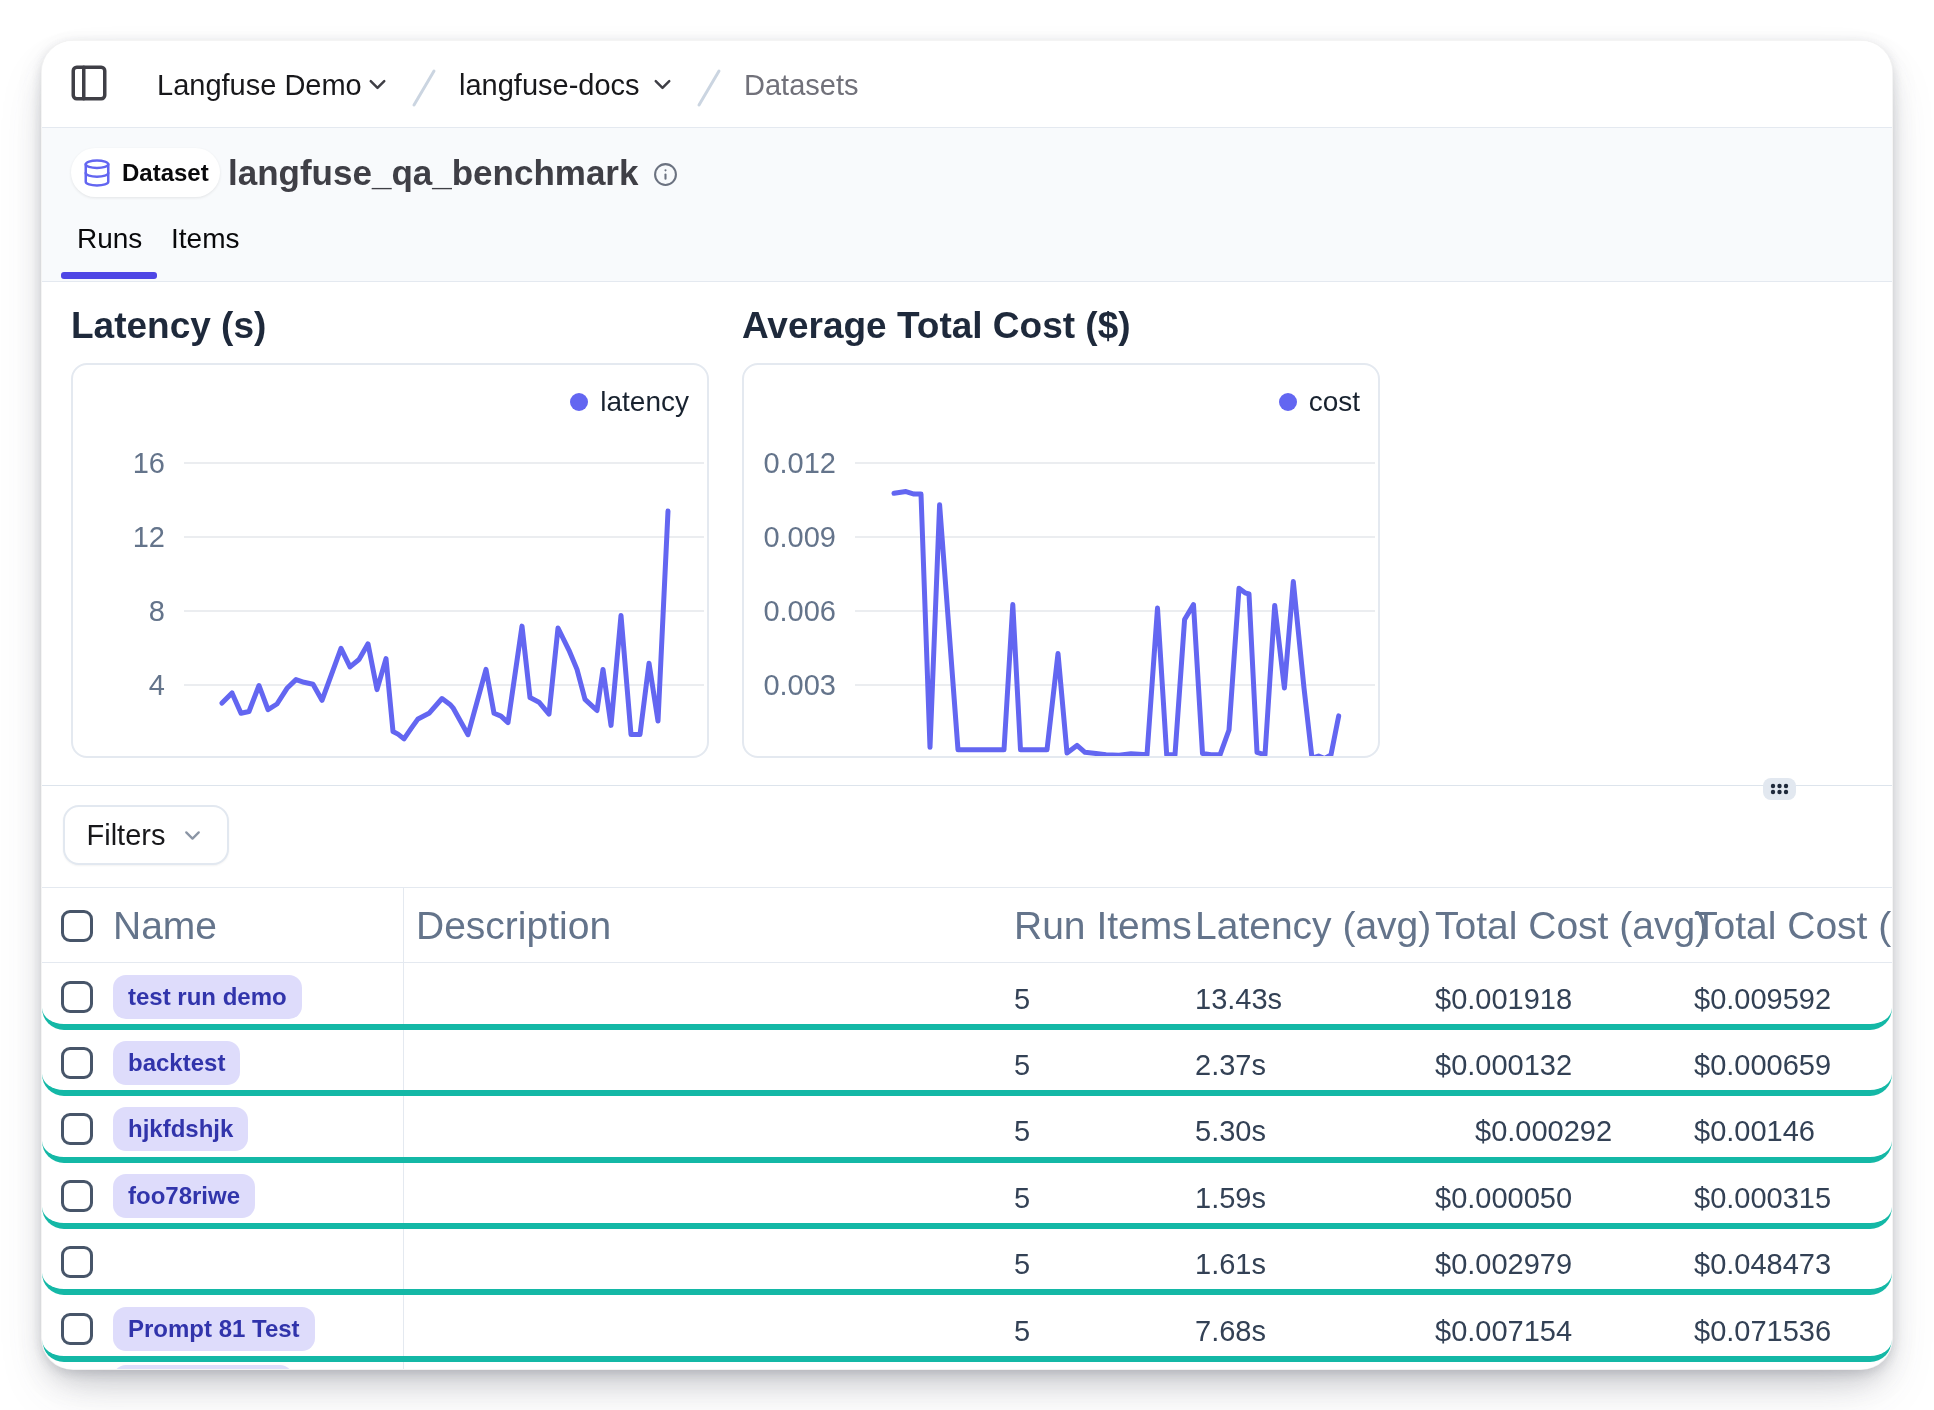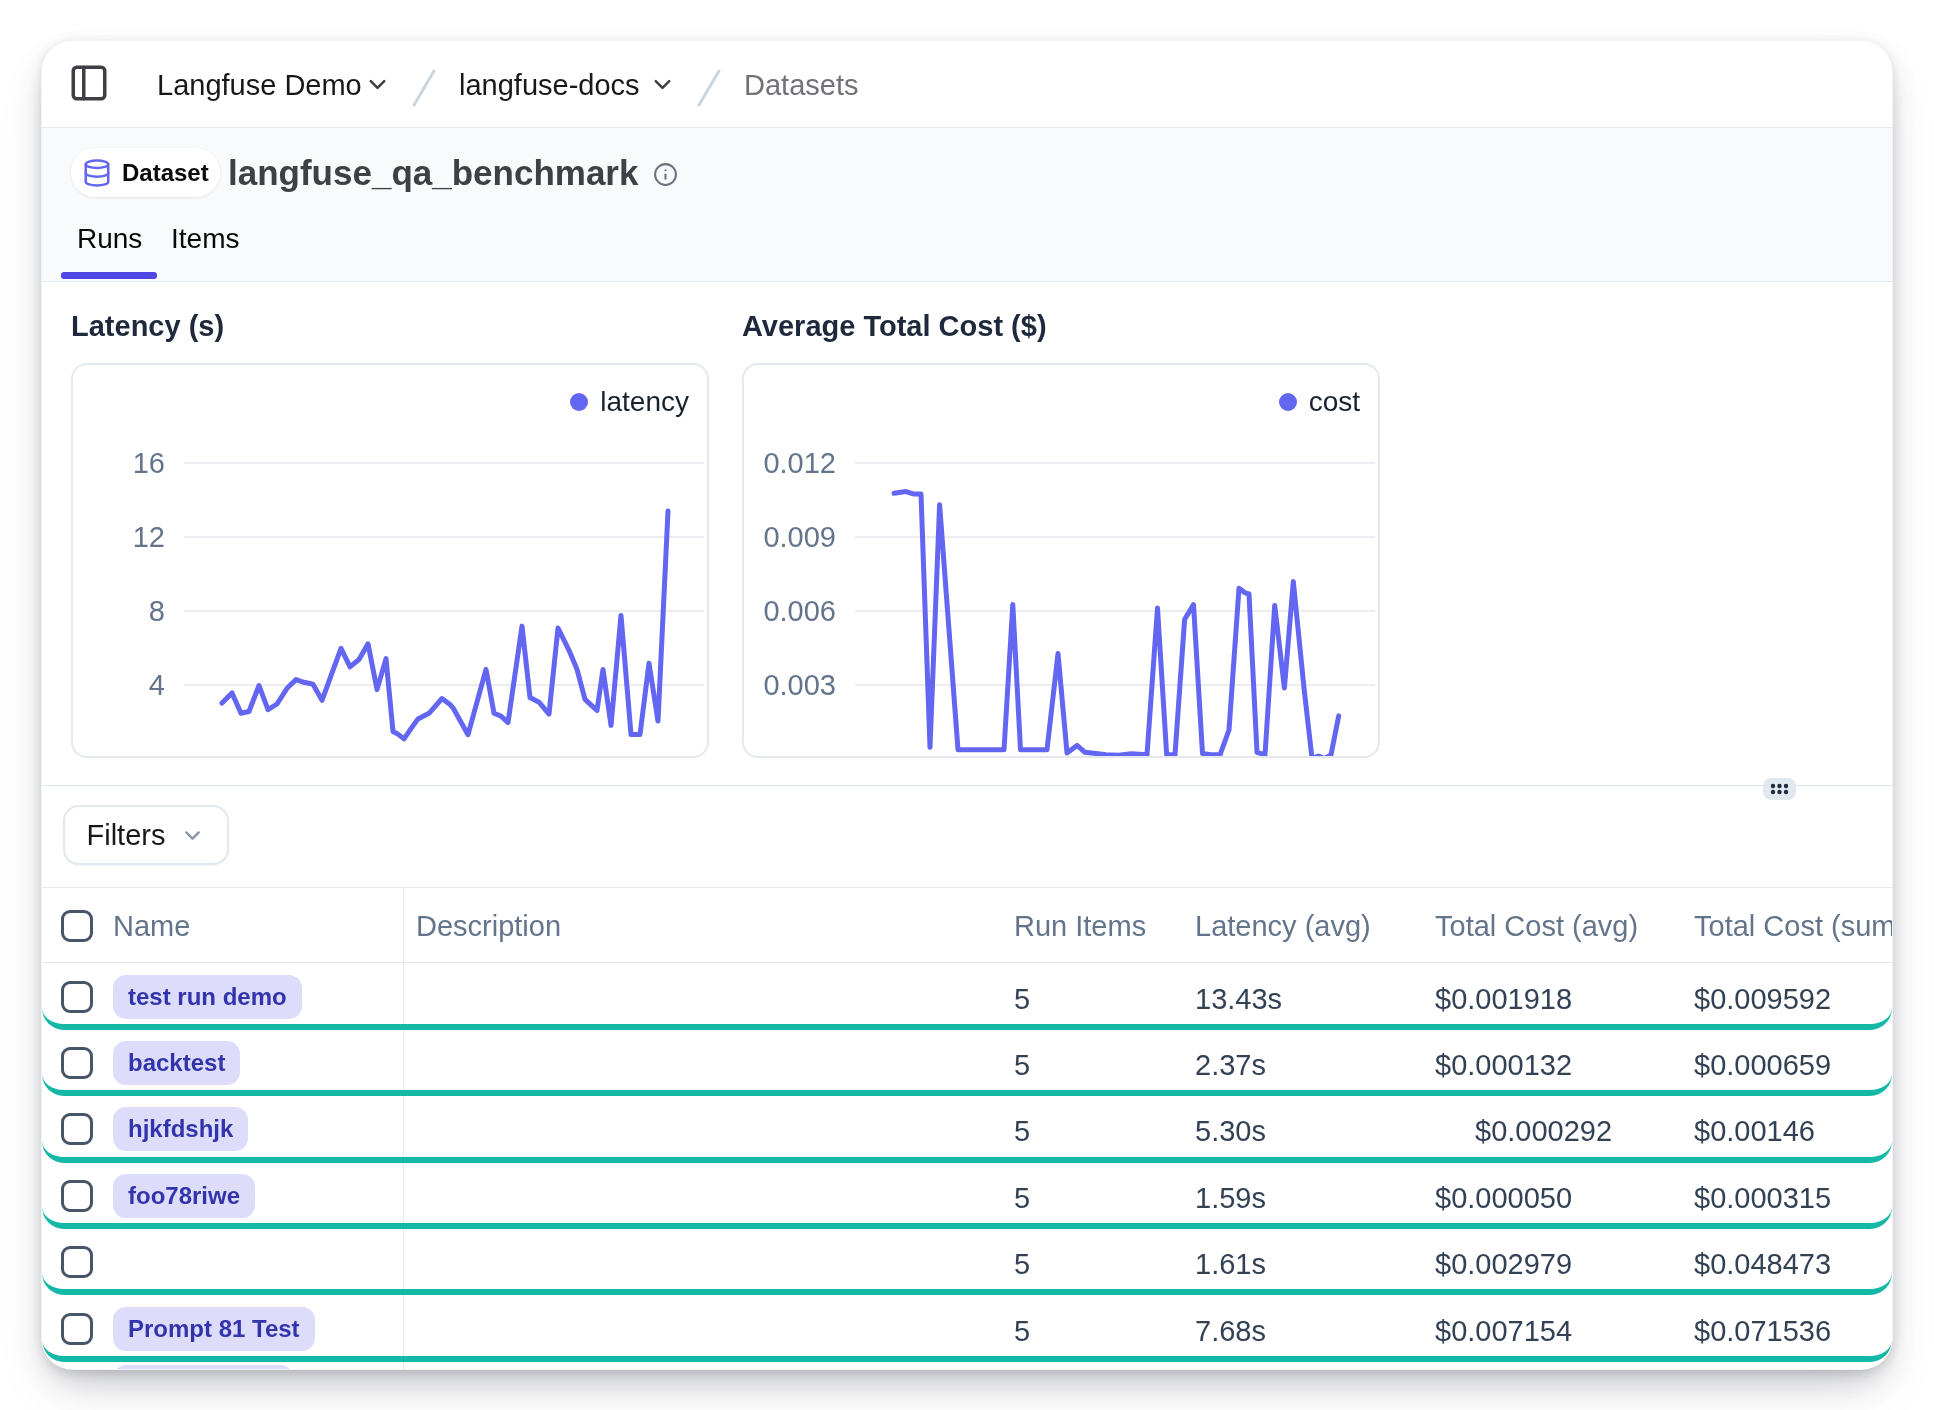--- a/index.html
+++ b/index.html
@@ -18,34 +18,34 @@
 .crumbmuted { position:absolute; font-size:29px; color:#71717a; font-weight:400; line-height:34px; top:27px; white-space:nowrap; }
 
 .sec2 { position:absolute; left:0; top:87px; width:100%; height:154px; background:#f8fafc; border-bottom:1px solid #e4e9f0; }
 .pill { position:absolute; left:29px; top:20px; width:149px; height:49px; background:#fff; border-radius:25px; box-shadow:0 1px 3px rgba(0,0,0,.09); display:flex; align-items:center; padding-left:11px; }
 .pill span { font-size:24px; font-weight:700; color:#09090b; margin-left:10px; }
 .dstitle { position:absolute; left:186px; top:21px; font-size:35px; font-weight:700; color:#3f3f46; line-height:48px; }
 .tab { position:absolute; top:94px; font-size:28px; font-weight:600; color:#09090b; line-height:34px; }
 .tabline { position:absolute; left:19px; top:144px; width:96px; height:7px; background:#4f46e5; border-radius:3px; }
 
 .chartsec { position:absolute; left:0; top:242px; width:100%; height:503px; background:#fff; border-bottom:1px solid #dde4ec; }
-.ctitle { position:absolute; top:26px; font-size:29px; font-weight:600; color:#1e293b; line-height:34px; }
+.ctitle { position:absolute; top:26px; font-size:37px; font-weight:600; color:#1e293b; line-height:34px; }
 .ccard { position:absolute; top:80px; width:638px; height:395px; background:#fff; border:2px solid #e4e9f0; border-radius:16px; }
 .legend { position:absolute; top:21px; right:18px; display:flex; align-items:center; }
 .legend .dot { width:18px; height:18px; border-radius:50%; background:#6366f1; margin-right:12px; }
 .legend .lt { font-size:28px; color:#18222f; }
 .grip { position:absolute; right:96px; top:737px; width:33px; height:22px; background:#e2e8f0; border-radius:8px; z-index:6; }
 
 .filtersec { position:absolute; left:0; top:746px; width:100%; height:100px; background:#fff; }
 .fbtn { position:absolute; left:21px; top:18px; width:166px; height:60px; background:#fff; border:2px solid #e2e8f0; border-radius:16px; box-shadow:0 1px 2px rgba(0,0,0,.05); display:flex; align-items:center; justify-content:center; }
 .fbtn span { font-size:29px; font-weight:500; color:#18181b; margin-right:15px; }
 
 .tbl { position:absolute; left:0; top:846px; width:100%; height:484px; background:#fff; border-top:1px solid #e4e9f0; }
 .hdr { position:absolute; top:0; left:0; width:100%; height:75px; border-bottom:1px solid #e4e9f0; }
-.hlabel { position:absolute; top:21px; font-size:29px; font-weight:500; color:#64748b; white-space:nowrap; line-height:34px; }
+.hlabel { position:absolute; top:21px; font-size:39px; font-weight:500; color:#64748b; white-space:nowrap; line-height:34px; }
 .row { position:absolute; left:0; width:100%; border-bottom:6px solid #14b8a6;border-radius:22px; }
 .cb { position:absolute; left:19px; width:32px; height:32px; border:3px solid #475569; border-radius:9px; background:#fff; }
 .badge { position:absolute; left:71px; height:44px; background:#dedcfb; border-radius:13px; display:flex; align-items:center; padding:0 15px; font-size:24px; font-weight:700; color:#3134ab; white-space:nowrap; }
 .val { position:absolute; font-size:29px; color:#334155; white-space:nowrap; line-height:34px; }
 .vline { position:absolute; left:361px; top:0; width:1px; height:100%; background:#e4e9f0; }
 </style>
 </head>
 <body>
 <div class="card">
 

